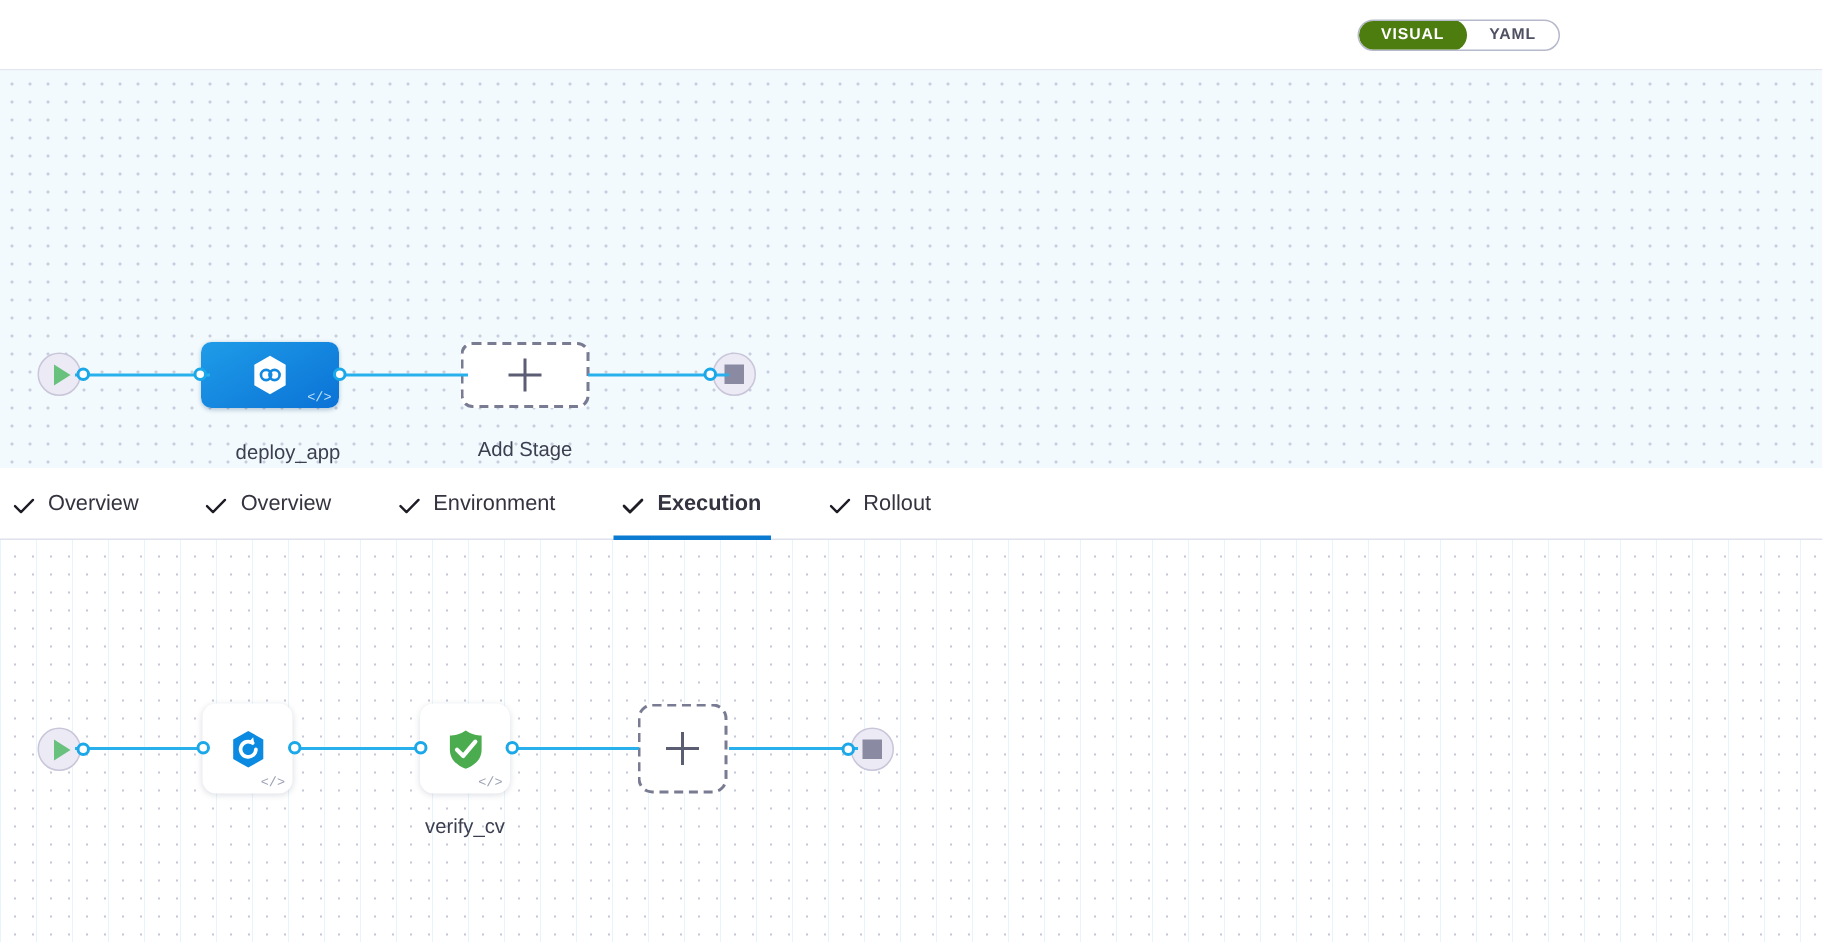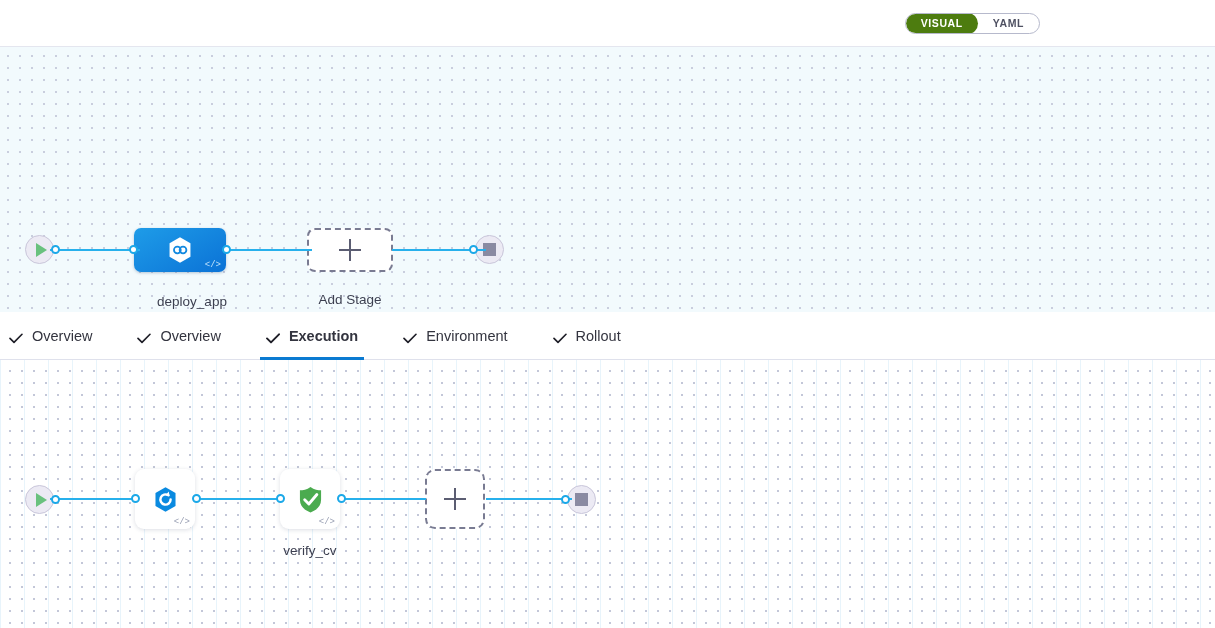--- a/index.html
+++ b/index.html
@@ -285,35 +285,35 @@
     <span>Overview</span>
   </div>
   <div class="tab">
     <span class="check">
       <svg viewBox="0 0 14 11" width="14" height="11">
           <path d="M1 5.4 L5 9.4 L13 1.3" fill="none" stroke="#1d1d26" stroke-width="1.6" stroke-linecap="round" stroke-linejoin="round"></path>
         </svg>
     </span>
     <span>Overview</span>
   </div>
+  <div class="tab">
+    <span class="check">
+      <svg viewBox="0 0 14 11" width="14" height="11">
+          <path d="M1 5.4 L5 9.4 L13 1.3" fill="none" stroke="#1d1d26" stroke-width="1.6" stroke-linecap="round" stroke-linejoin="round"></path>
+        </svg>
+    </span>
+    <span>Environment</span>
+  </div>
   <div class="tab active">
     <span class="check">
       <svg viewBox="0 0 14 11" width="14" height="11">
           <path d="M1 5.4 L5 9.4 L13 1.3" fill="none" stroke="#1d1d26" stroke-width="1.9" stroke-linecap="round" stroke-linejoin="round"></path>
         </svg>
     </span>
     <span>Execution</span>
-  </div>
-  <div class="tab">
-    <span class="check">
-      <svg viewBox="0 0 14 11" width="14" height="11">
-          <path d="M1 5.4 L5 9.4 L13 1.3" fill="none" stroke="#1d1d26" stroke-width="1.6" stroke-linecap="round" stroke-linejoin="round"></path>
-        </svg>
-    </span>
-    <span>Environment</span>
   </div>
   <div class="tab">
     <span class="check">
       <svg viewBox="0 0 14 11" width="14" height="11">
           <path d="M1 5.4 L5 9.4 L13 1.3" fill="none" stroke="#1d1d26" stroke-width="1.6" stroke-linecap="round" stroke-linejoin="round"></path>
         </svg>
     </span>
     <span>Rollout</span>
   </div>
 </div>

